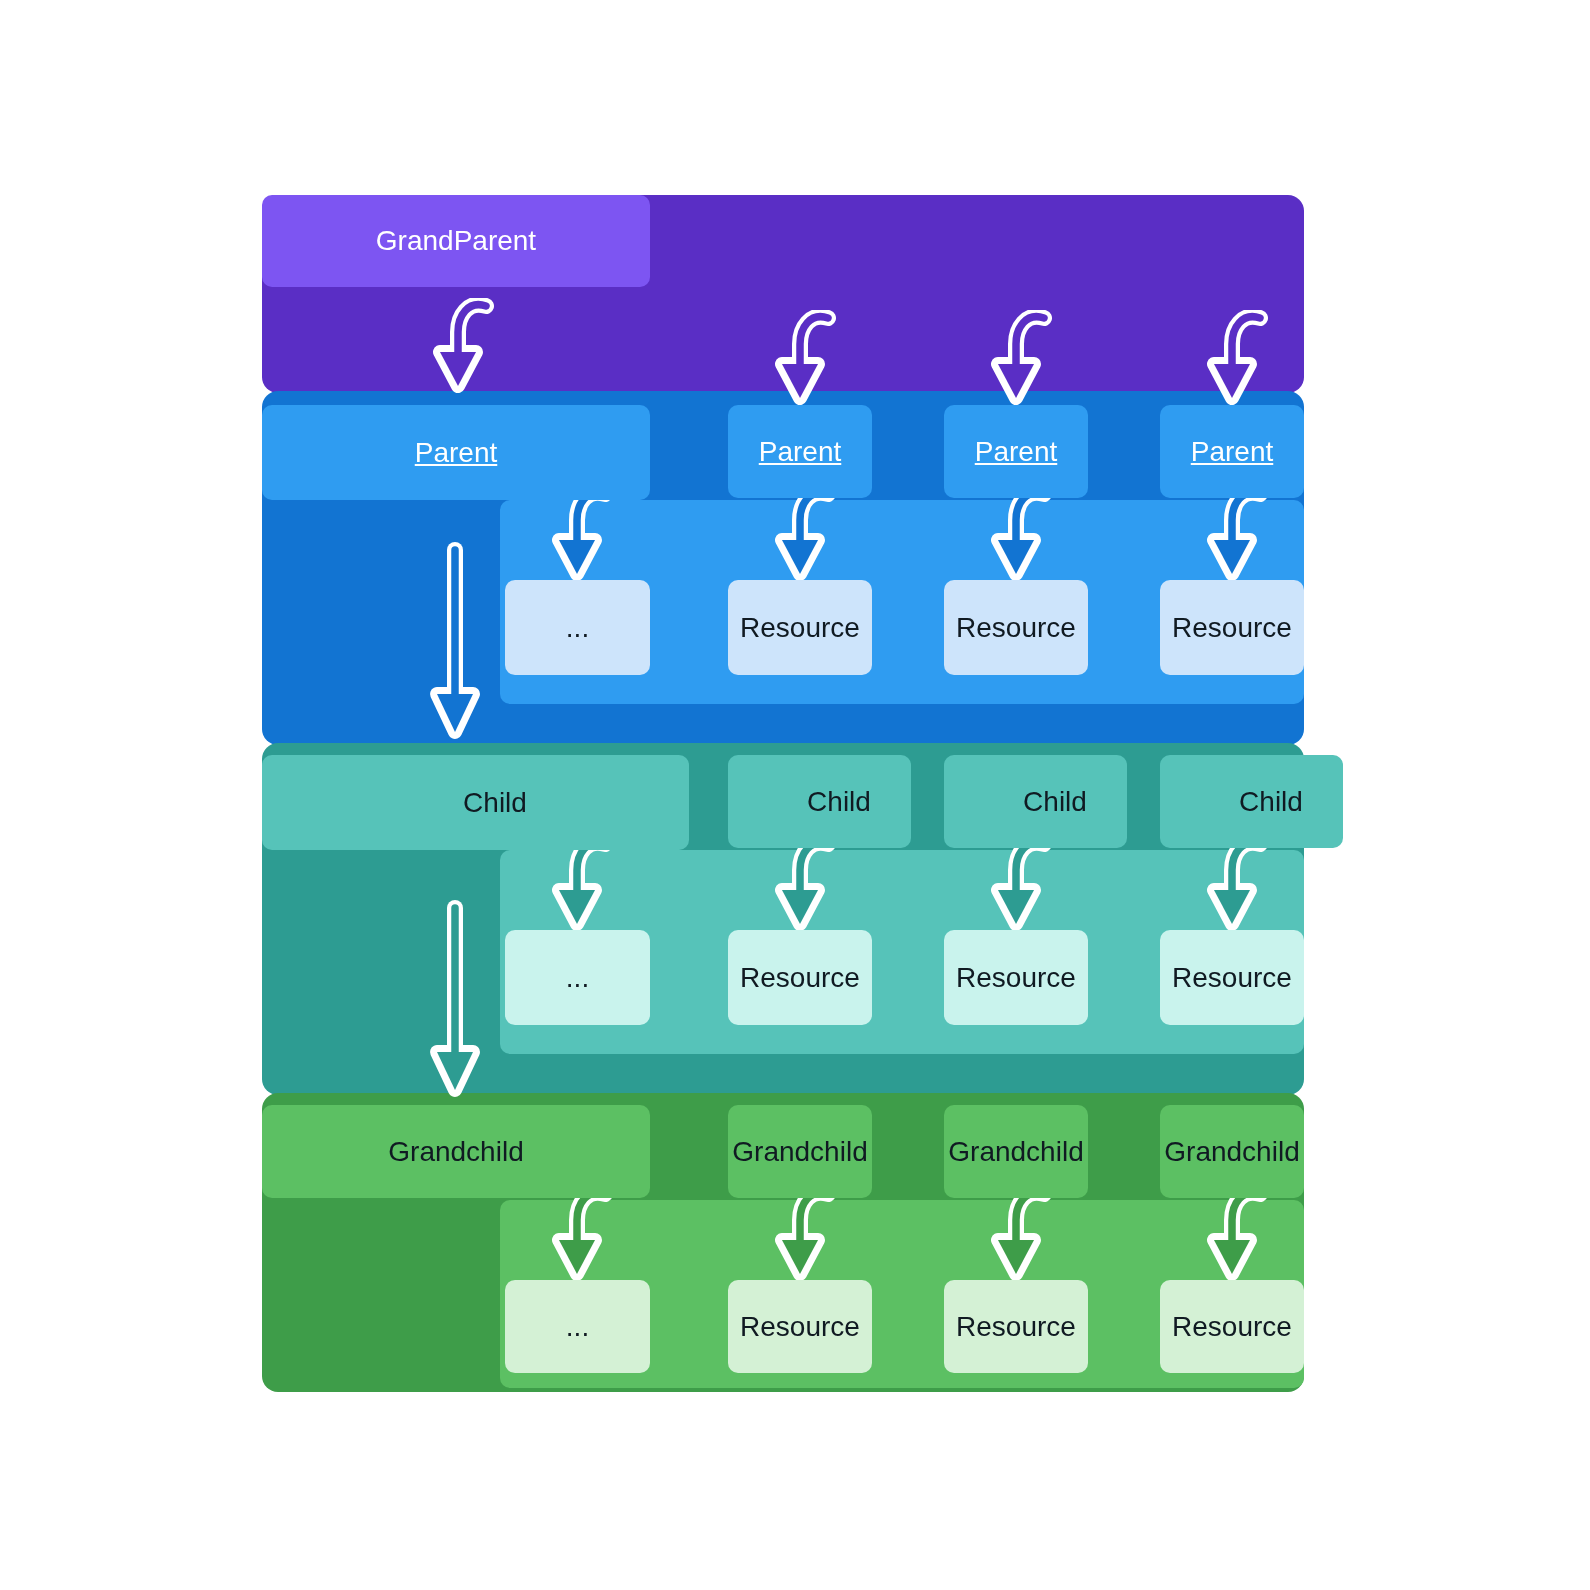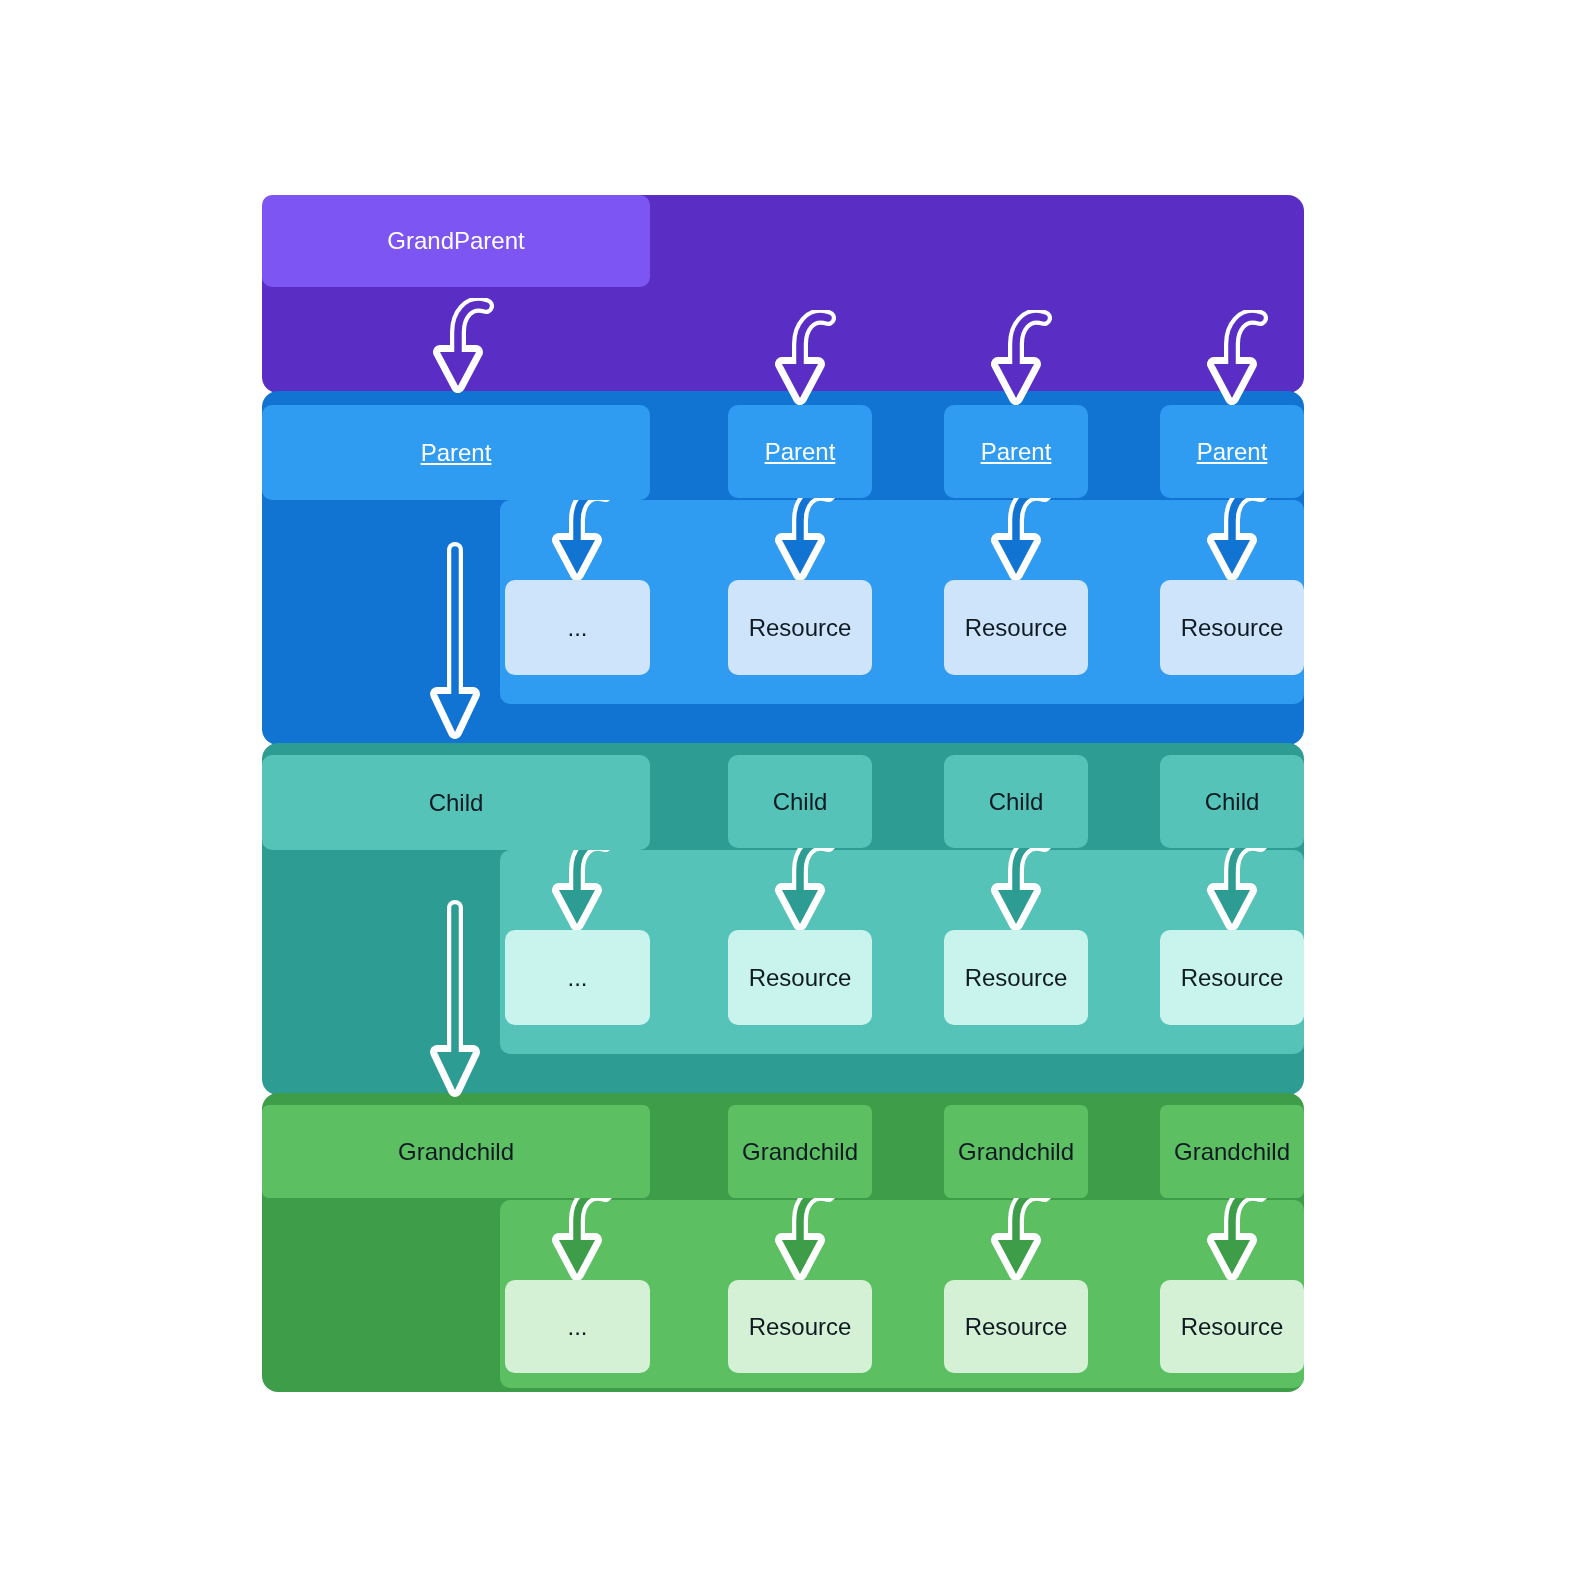--- a/index.html
+++ b/index.html
@@ -29,27 +29,27 @@
   use.c-purple{color:var(--grandparent-band);}
   use.c-blue{color:var(--parent-band);}
   use.c-teal{color:var(--child-band);}
   use.c-green{color:var(--grandchild-band);}
 
   
   .node{
     position:absolute;
     display:flex;align-items:center;justify-content:center;
     border-radius:10px;
-    font-size:24px;
+    font-size:28px;
     text-align:right;
   }
   .gp{background:var(--grandparent-node);color:var(--label-light);}
   .p {background:var(--parent-node);color:var(--label-light);text-decoration:underline;}
-  .c {background:var(--child-node);color:var(--label-dark);}
-  .g {background:var(--grandchild-node);color:var(--label-dark);border-radius:7px;}
+  .c {background:var(--child-node);color:var(--label-dark);padding-left:39px;}
+  .g {background:var(--grandchild-node);color:var(--label-dark);}
   .rp{background:var(--parent-resource);color:var(--label-dark);}
   .rc{background:var(--child-resource);color:var(--label-dark);}
   .rg{background:var(--grandchild-resource);color:var(--label-dark);}
 </style>
 </head>
 <body>
 
 <div class="canvas">
 
   <svg class="layer" width="1590" height="1590" viewBox="0 0 1590 1590">

